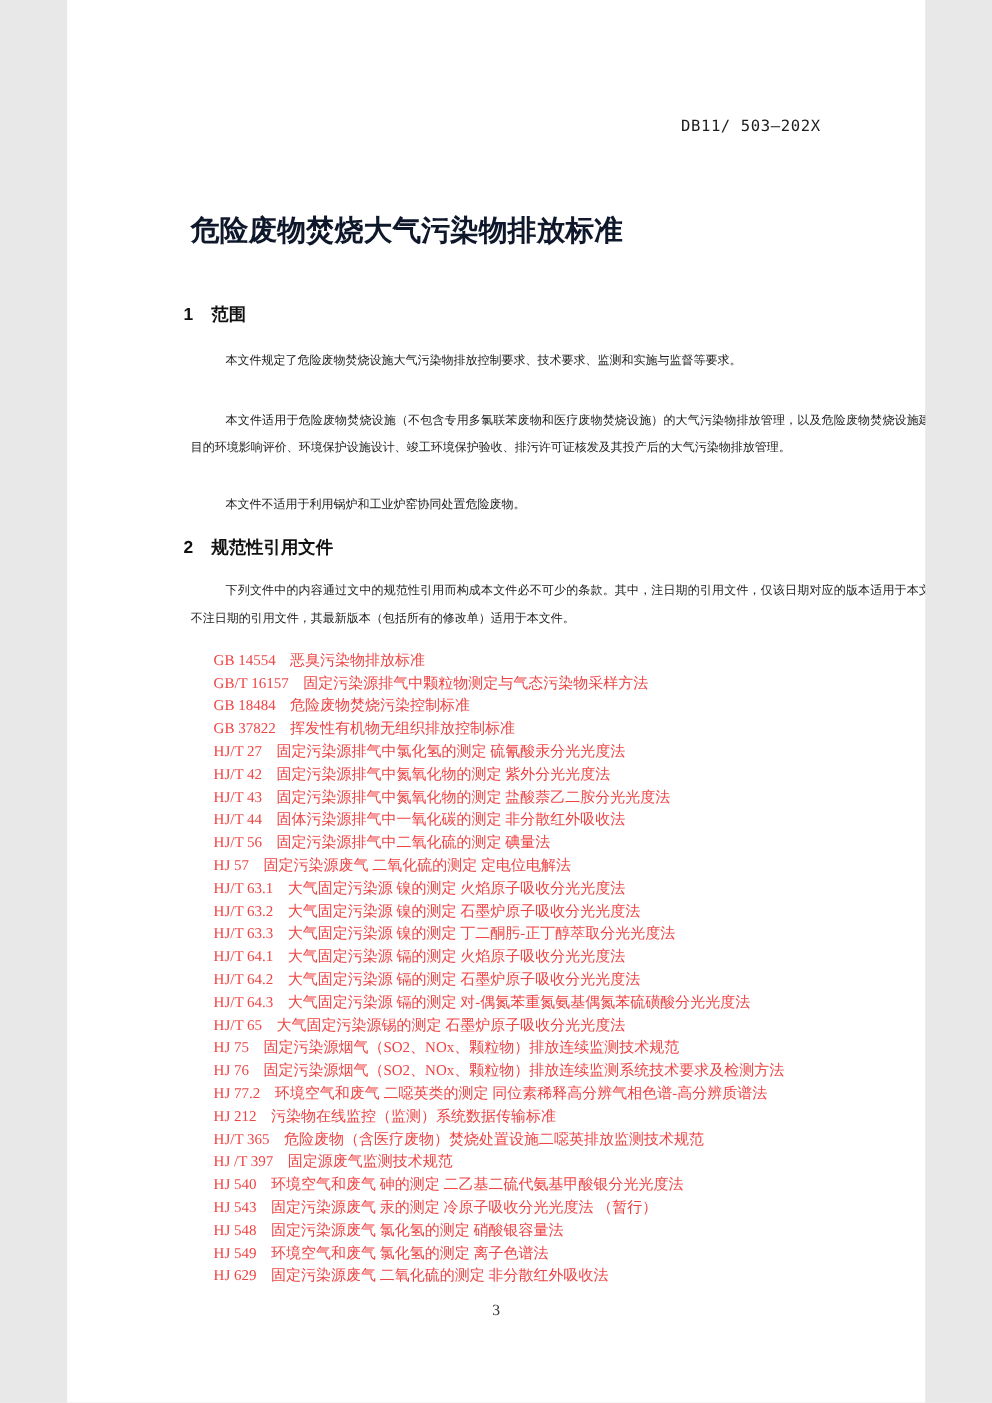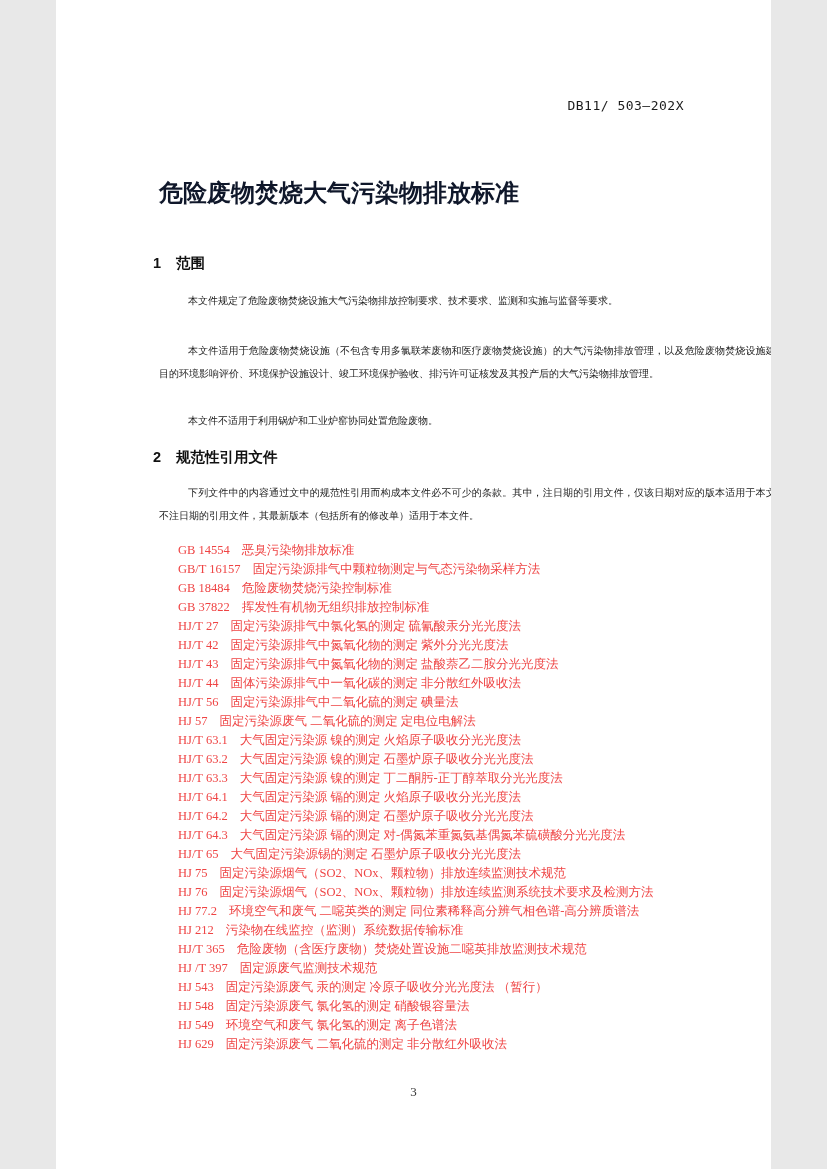--- a/index.html
+++ b/index.html
@@ -168,20 +168,23 @@
       <div class="ref-item">
       <span class="ref-code">HJ 212</span><span class="ref-title">污染物在线监控（监测）系统数据传输标准</span>
     </div>
       <div class="ref-item">
       <span class="ref-code">HJ/T 365</span><span class="ref-title">危险废物（含医疗废物）焚烧处置设施二噁英排放监测技术规范</span>
     </div>
       <div class="ref-item">
       <span class="ref-code">HJ /T 397</span><span class="ref-title">固定源废气监测技术规范</span>
     </div>
       <div class="ref-item">
+      <span class="ref-code">HJ 540</span><span class="ref-title">环境空气和废气 砷的测定 二乙基二硫代氨基甲酸银分光光度法</span>
+    </div>
+      <div class="ref-item">
       <span class="ref-code">HJ 543</span><span class="ref-title">固定污染源废气 汞的测定 冷原子吸收分光光度法 （暂行）</span>
     </div>
       <div class="ref-item">
       <span class="ref-code">HJ 548</span><span class="ref-title">固定污染源废气 氯化氢的测定 硝酸银容量法</span>
     </div>
       <div class="ref-item">
       <span class="ref-code">HJ 549</span><span class="ref-title">环境空气和废气 氯化氢的测定 离子色谱法</span>
     </div>
       <div class="ref-item">
       <span class="ref-code">HJ 629</span><span class="ref-title">固定污染源废气 二氧化硫的测定 非分散红外吸收法</span>

